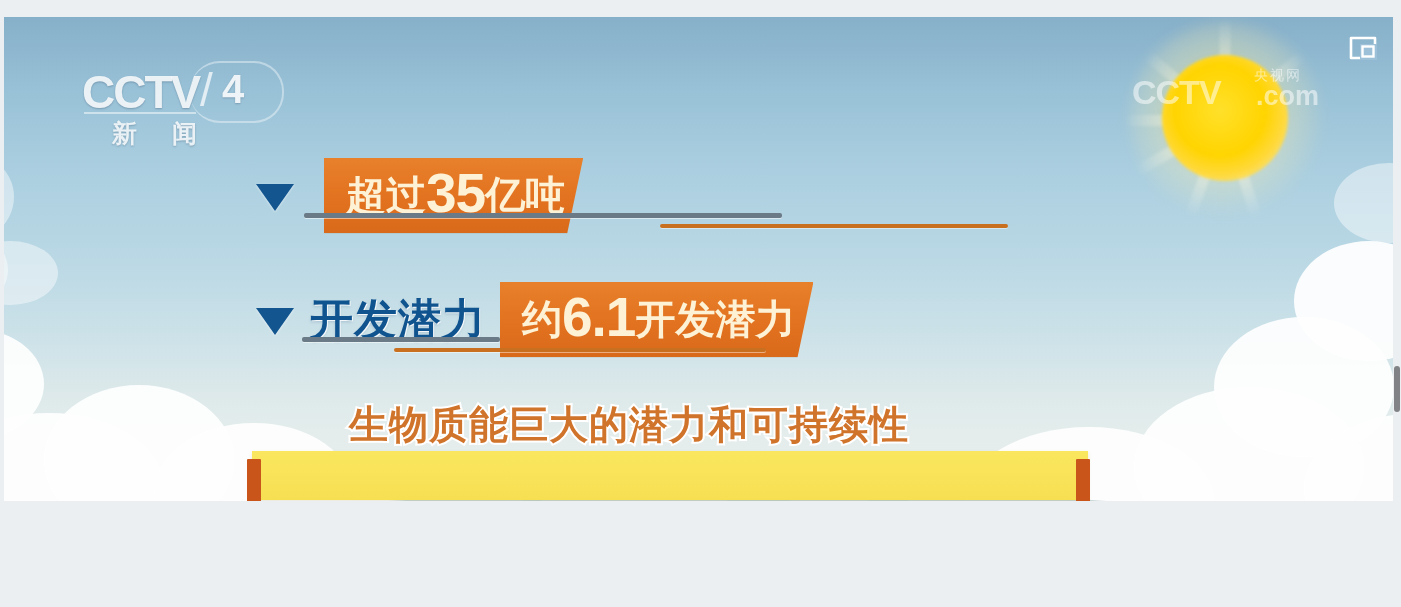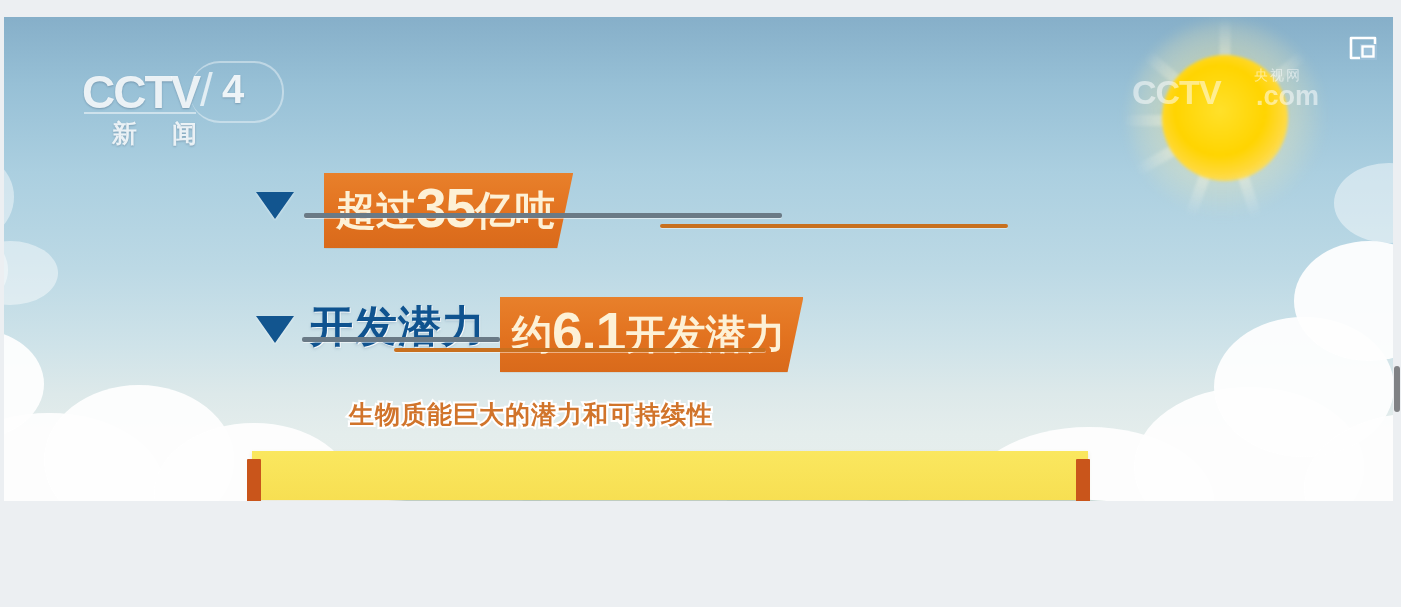--- a/index.html
+++ b/index.html
@@ -325,27 +325,26 @@
     white-space: nowrap;
     font-family: "Liberation Sans", "DejaVu Sans", sans-serif;
   }
   .orange-chip {
     margin-left: 14px;
     background: linear-gradient(180deg, #e8802b 0%, #e2721f 55%, #d96a1b 100%);
     color: #fdf1d6;
     font-size: 40px;
     font-weight: 700;
     letter-spacing: 0px;
-    padding: 6px 18px 10px 12px;
+    padding: 6px 18px 10px 22px;
     white-space: nowrap;
     clip-path: polygon(0 0, 100% 0, calc(100% - 16px) 100%, 0 100%);
     box-shadow: 0 2px 4px rgba(140,90,40,.25);
     line-height: 1.08;
     font-family: "Liberation Sans", "DejaVu Sans", sans-serif;
-    margin-top: 15px;
   }
   .orange-chip .big {
     font-size: 55px;
     vertical-align: -3px;
     letter-spacing: -1px;
   }
 
   .ul-gray {
     position: absolute;
     height: 5px;
@@ -363,21 +362,21 @@
   #ul1-gray   { left: 300px; top: 196px; width: 478px; }
   #ul1-orange { left: 656px; top: 207px; width: 348px; }
   #ul2-gray   { left: 298px; top: 320px; width: 198px; }
   #ul2-orange { left: 390px; top: 331px; width: 372px; }
 
   
   #subline {
     position: absolute;
     left: 345px;
     top: 381px;
-    font-size: 25px;
+    font-size: 39px;
     font-weight: 700;
     color: #d1742b;
     letter-spacing: 1px;
     white-space: nowrap;
     -webkit-text-stroke: 4px #ffffff;
     paint-order: stroke fill;
     font-family: "Liberation Sans", "DejaVu Sans", sans-serif;
   }
 
   

